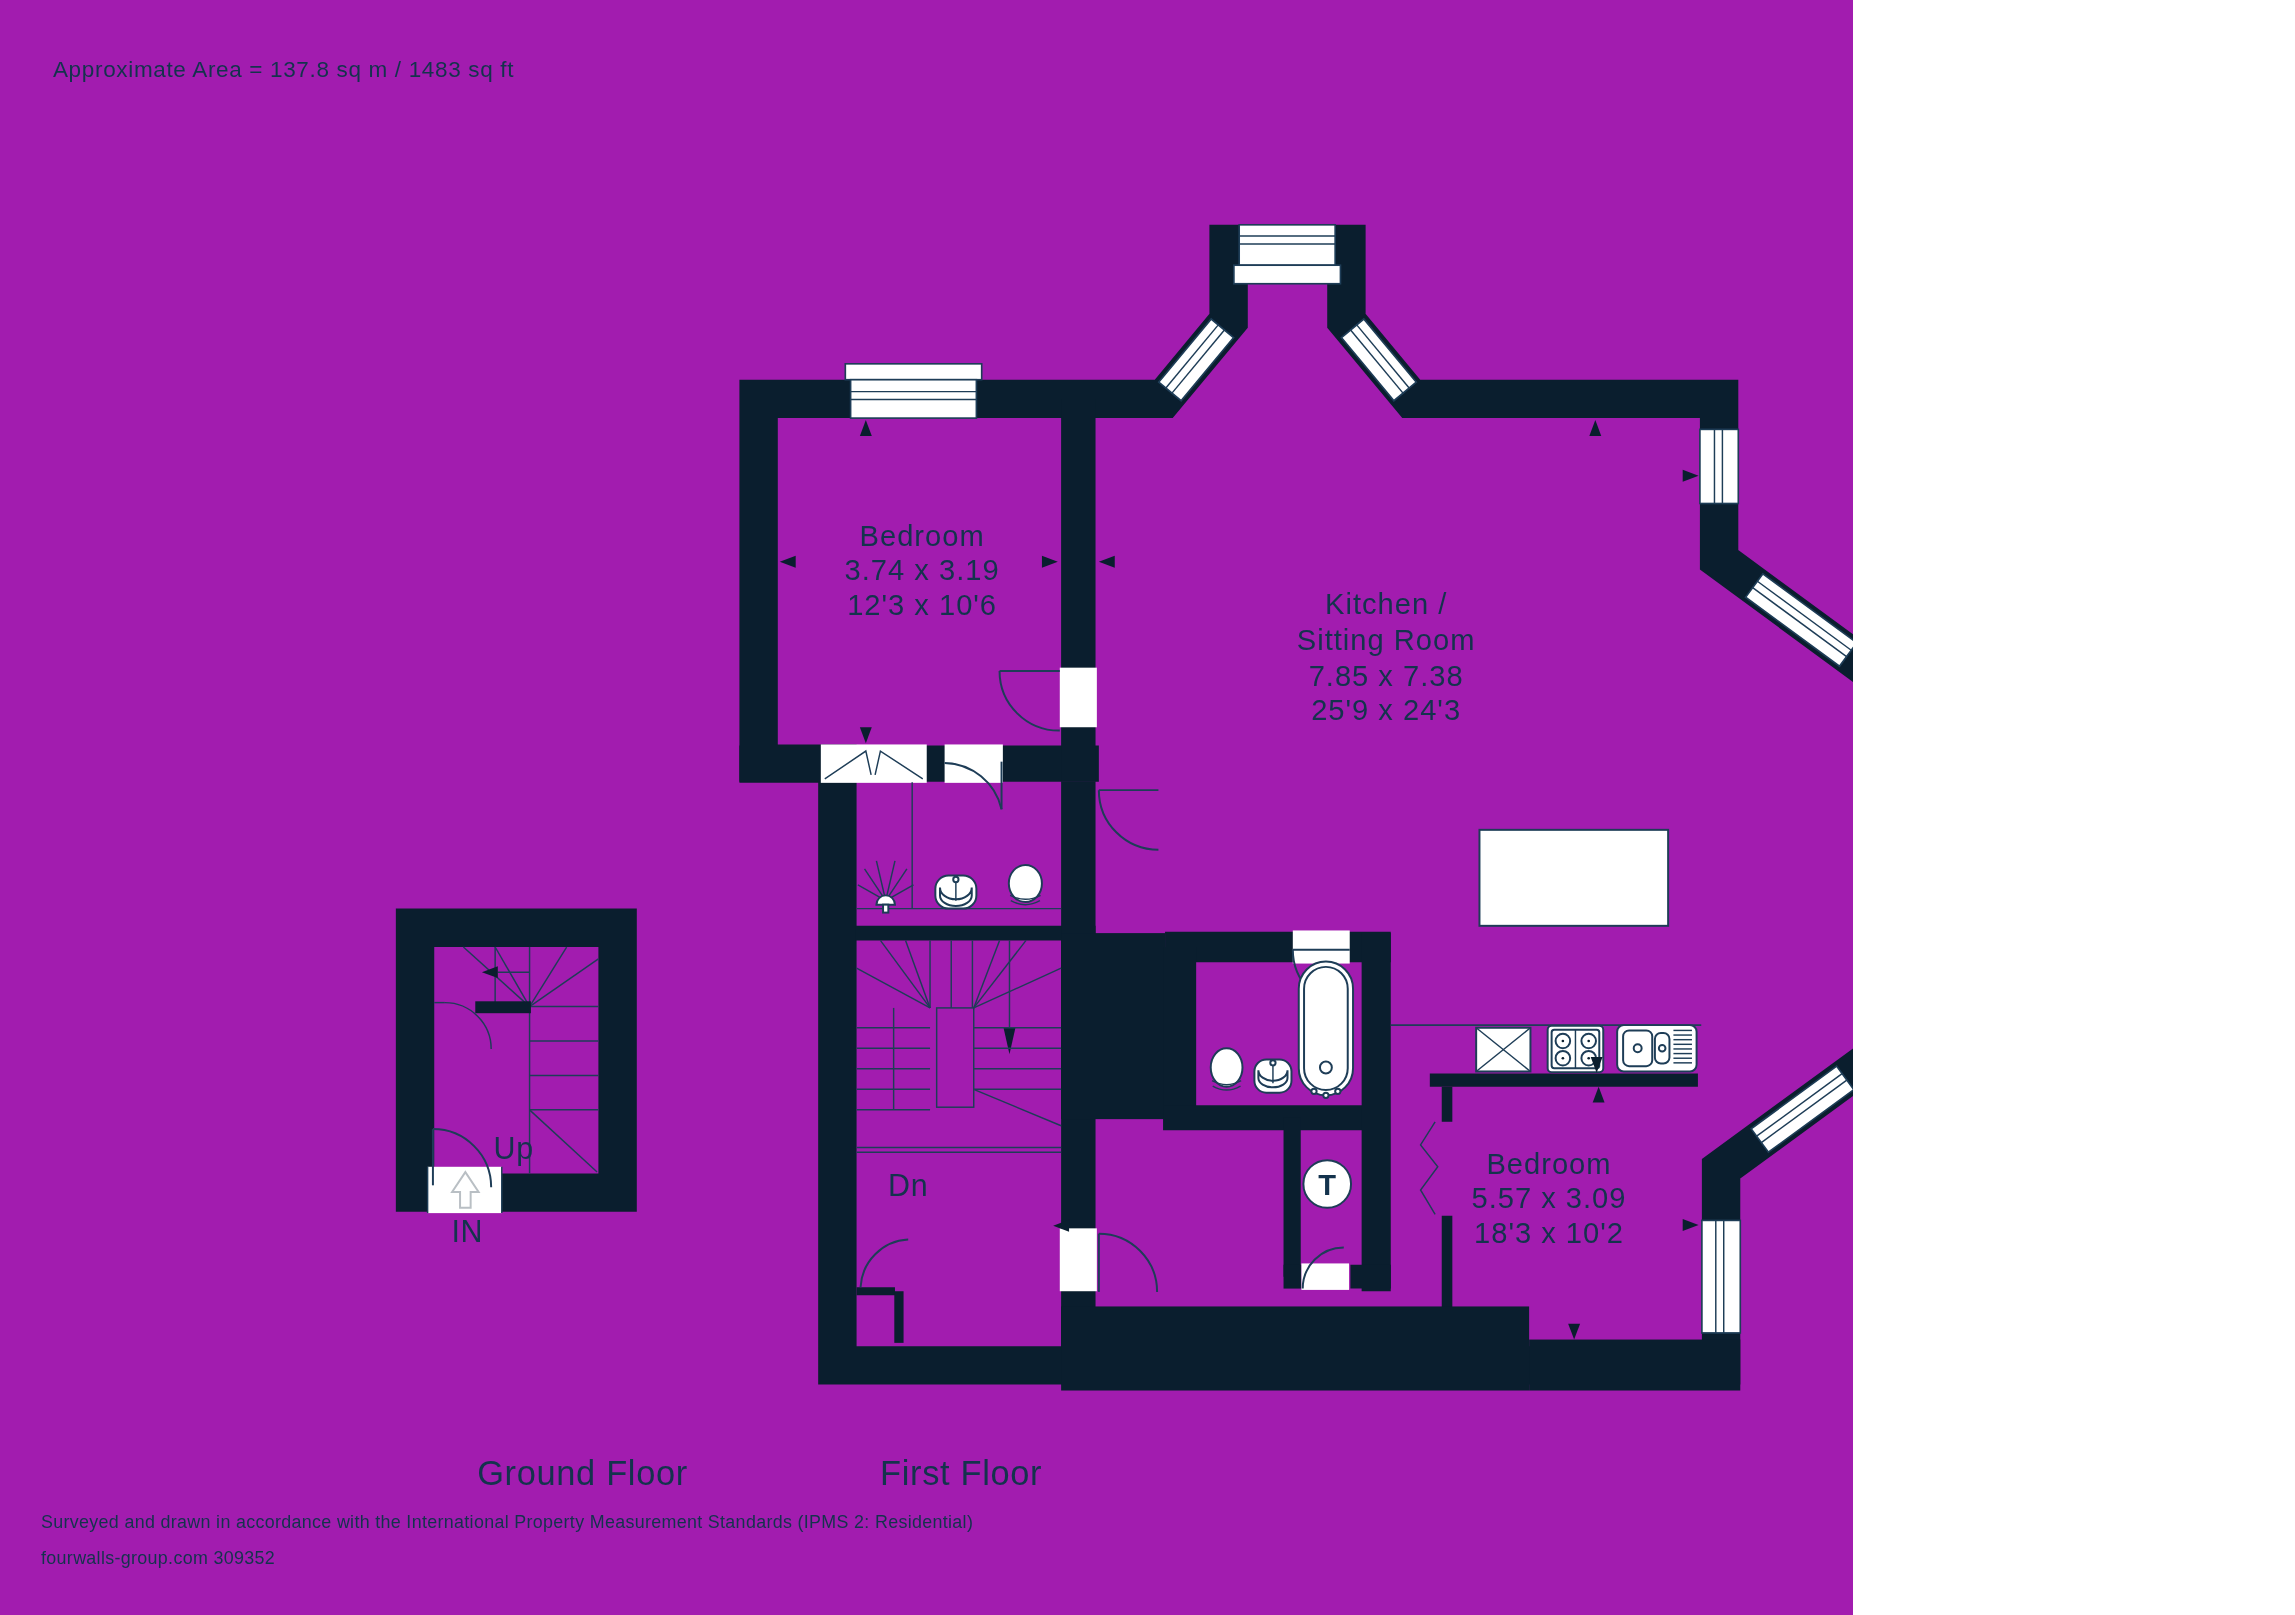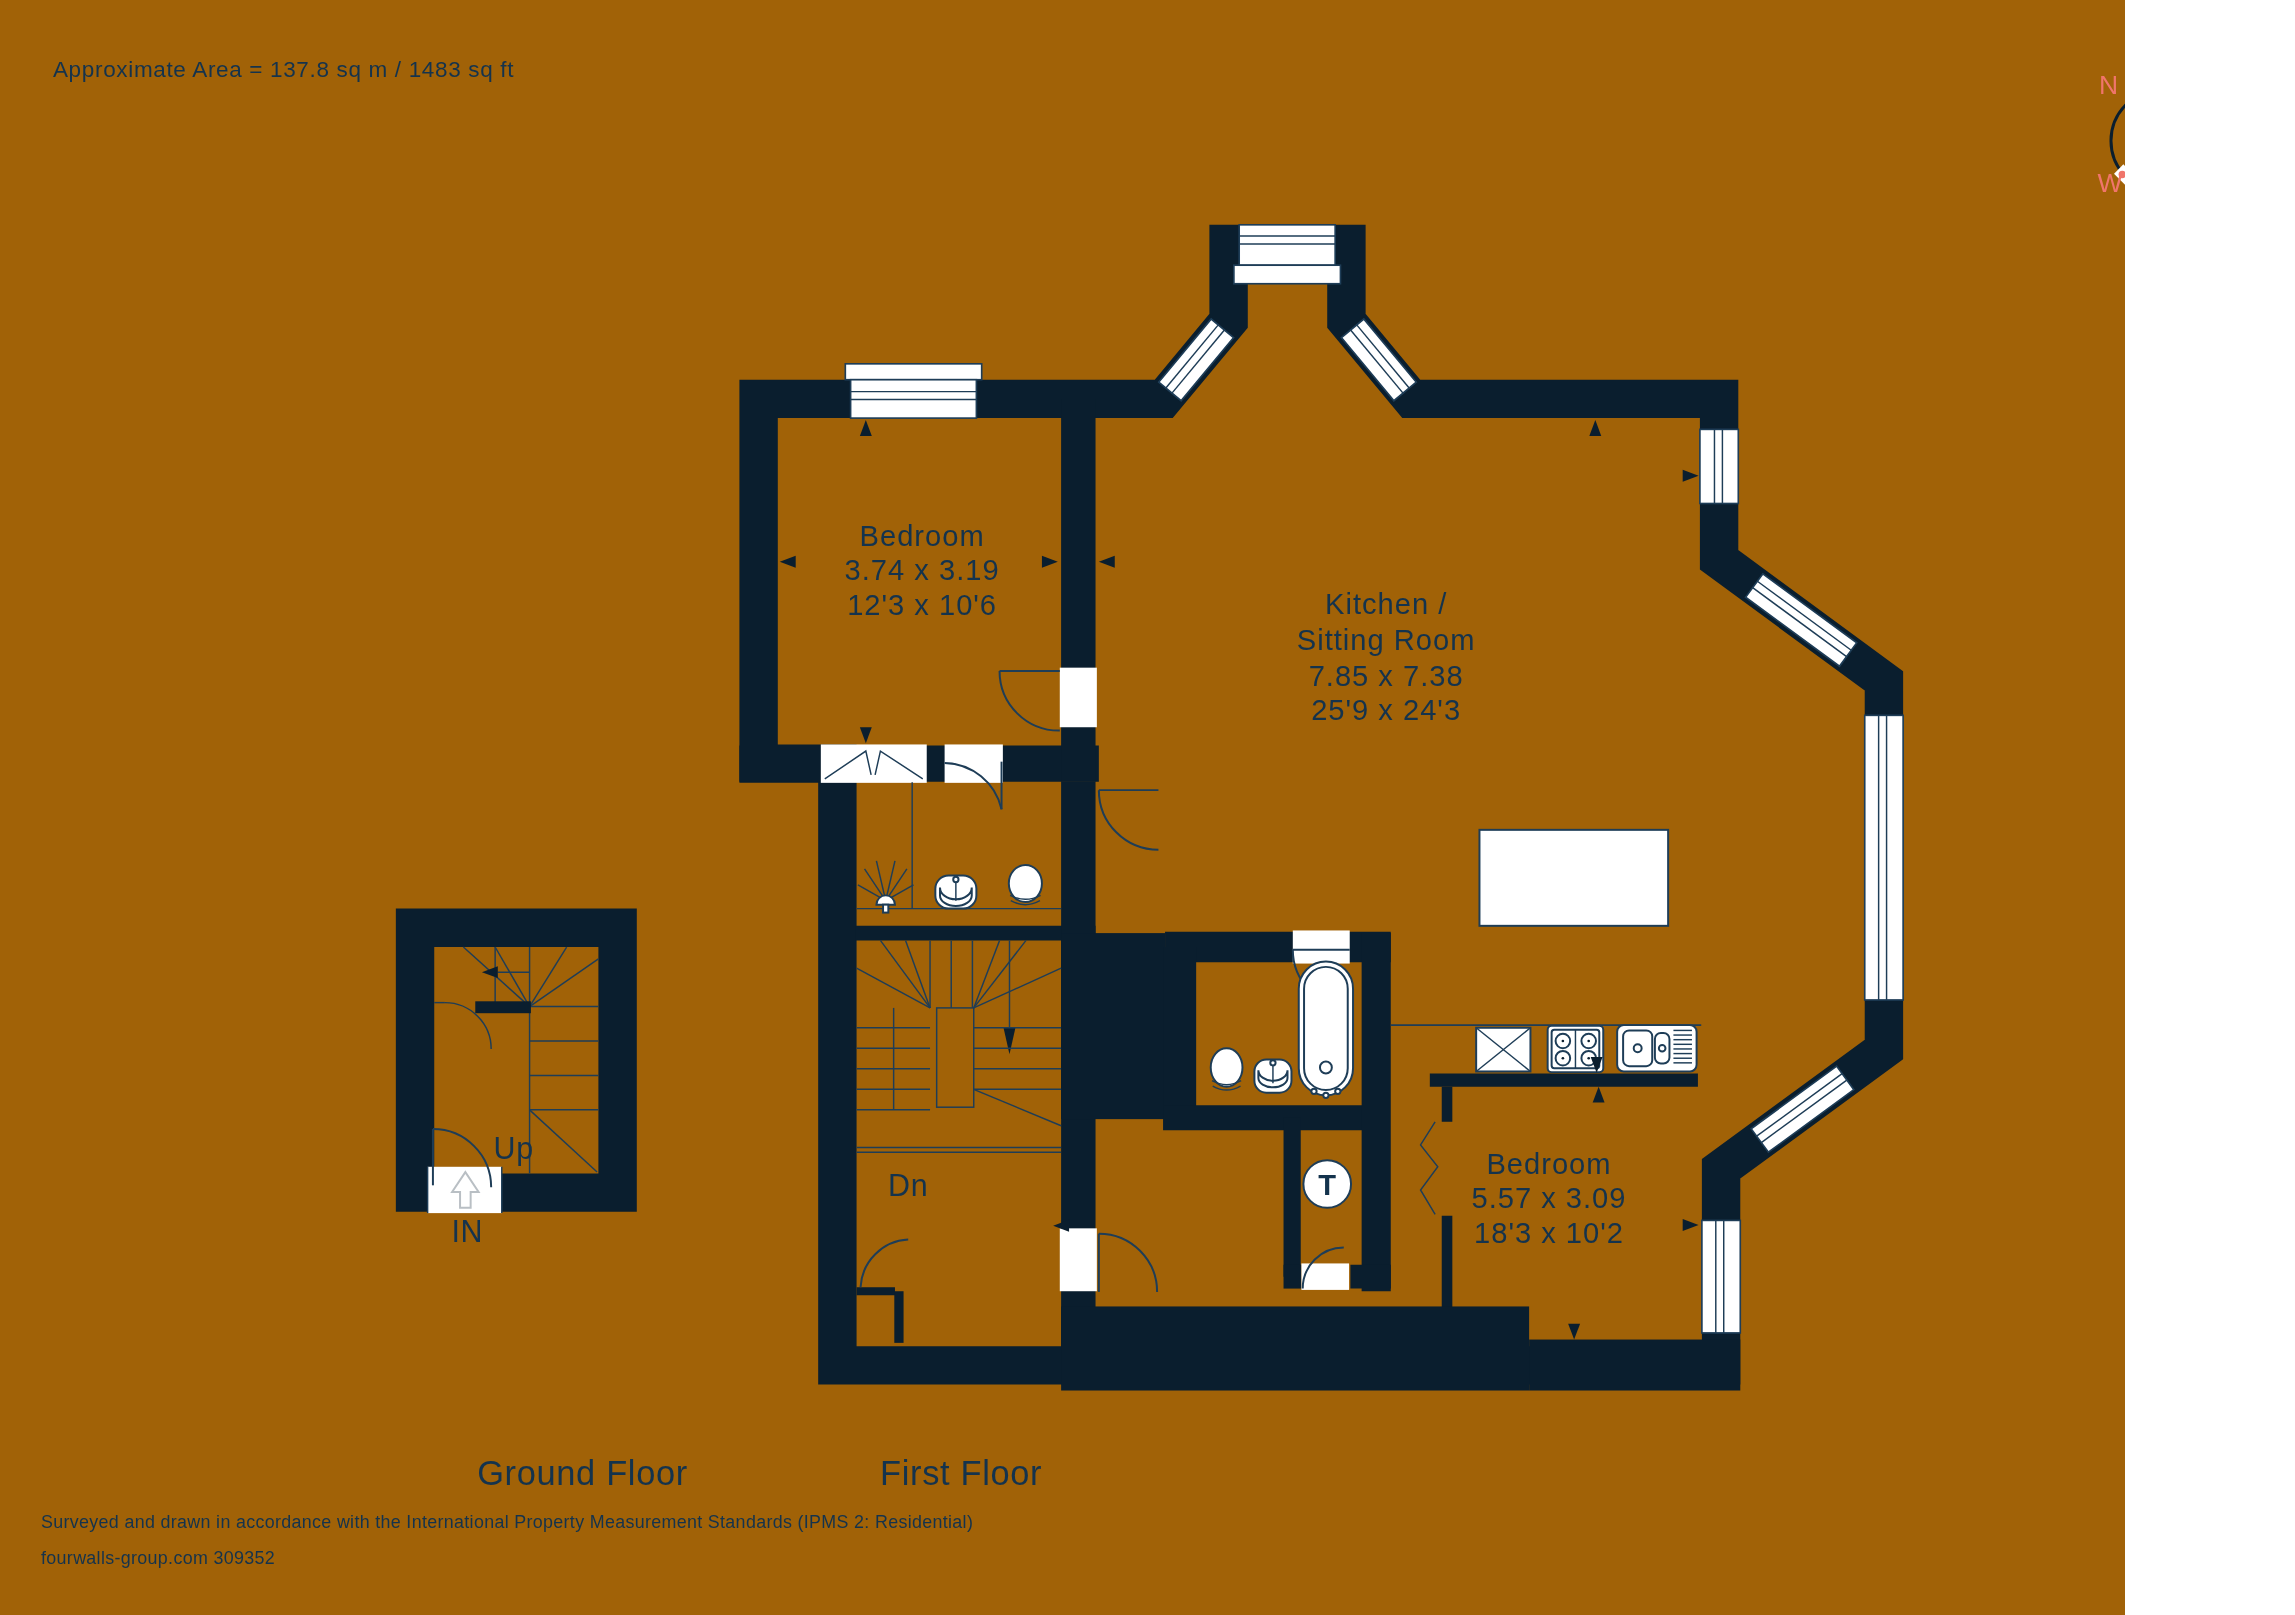--- a/index.html
+++ b/index.html
@@ -1,16 +1,16 @@
 <!DOCTYPE html>
 <html style="font-size:10.6px"><head>
 <meta charset="utf-8">
 <style>
   html,body{margin:0;padding:0;background:#ffffff;}
-  .page{position:relative;width:2125px;height:1616px;background:#a16207;overflow:hidden;}
+  .page{position:relative;width:1853px;height:1616px;background:#a21caf;overflow:hidden;}
   svg{display:block;}
   text{font-family:"Liberation Sans",sans-serif;fill:#14334d;}
   .t-area{font-size:34px;letter-spacing:1px;}
   .t-room{font-size:44px;letter-spacing:1.5px;text-anchor:middle;}
   .t-floor{font-size:52px;letter-spacing:1px;text-anchor:middle;}
   .t-footer{font-size:27px;letter-spacing:0.5px;}
   .t-anno{font-size:46px;letter-spacing:1px;text-anchor:middle;}
   .t-compass{font-size:40px;text-anchor:middle;fill:#f0756b;letter-spacing:1px;}
   .t-tank{font-size:44px;text-anchor:middle;font-weight:bold;}
   .wall{fill:none;stroke:#0a1e2e;}

